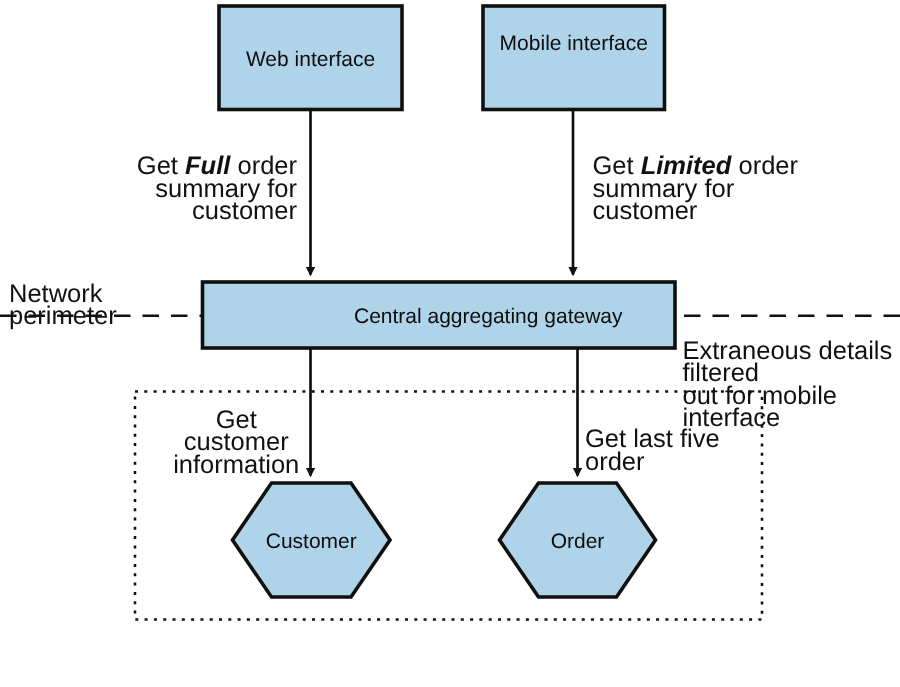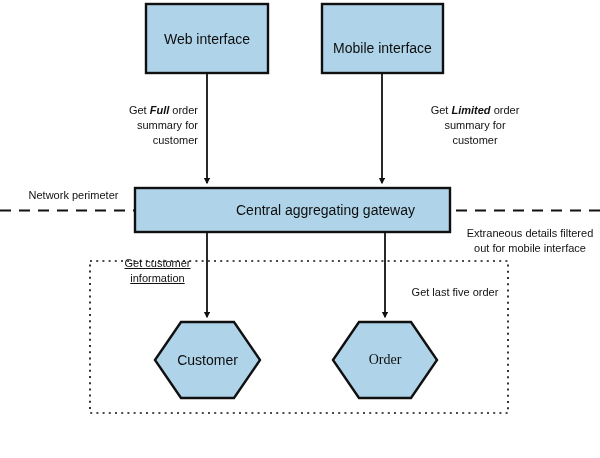--- a/index.html
+++ b/index.html
@@ -21,37 +21,37 @@
   }
   #diagram-svg {
     position: absolute;
     left: 0;
     top: 0;
     width: 600px;
     height: 458px;
   }
   .lbl {
     position: absolute;
-    font-size: 11px;
+    font-size: 17px;
     line-height: 15px;
     color: #111111;
     white-space: pre-line;
   }
   .node-text {
     position: absolute;
     font-size: 14px;
     line-height: 14px;
     color: #0d0d0d;
     text-align: center;
     display: flex;
     align-items: center;
     justify-content: center;
   }
   .t-right { text-align: right; }
-  .t-left  { text-align: center; }
+  .t-left  { text-align: left; }
   .t-center{ text-align: center; }
   .em-b { font-weight: bold; font-style: italic; }
 </style>
 </head>
 <body>
 
 <div id="canvas">
 
   <svg id="diagram-svg" viewBox="0 0 600 458">
     <defs>
@@ -78,37 +78,37 @@
 
     <rect x="135" y="188" width="315" height="44" fill="#AFD4E9" stroke="#101010" stroke-width="2.4"></rect>
 
     <polygon points="155,360 181,322 234,322 260,360 234,398 181,398" fill="#AFD4E9" stroke="#101010" stroke-width="2.4" stroke-linejoin="miter"></polygon>
 
     <polygon points="333,360 359,322 411,322 437,360 411,398 359,398" fill="#AFD4E9" stroke="#101010" stroke-width="2.4" stroke-linejoin="miter"></polygon>
   </svg>
 
   <div class="node-text" style="left:146px; top:4px; width:122px; height:69px;">Web interface</div>
 
-  <div class="node-text" style="left:322px; top:20px; width:121px; height:56px;">Mobile interface</div>
+  <div class="node-text" style="left:322px; top:0; width:121px; height:56px;">Mobile interface</div>
 
   <div class="node-text" style="left:135px; top:188px; width:315px; height:44px;margin-left:33px;">Central aggregating gateway</div>
 
   <div class="node-text" style="left:155px; top:322px; width:105px; height:76px;">Customer</div>
 
-  <div class="node-text" style="left:333px; top:322px; width:104px; height:76px;font-family:Liberation Serif, serif;">Order</div>
+  <div class="node-text" style="left:333px; top:322px; width:104px; height:76px;">Order</div>
 
   <div class="lbl t-right" style="left:76px; top:103px; width:122px;"><span>Get </span><span class="em-b">Full</span><span> order
 summary for
 customer</span></div>
 
   <div class="lbl t-left" style="left:395px; top:103px; width:160px;"><span>Get </span><span class="em-b">Limited</span><span> order
 summary for
 customer</span></div>
 
-  <div class="lbl t-center" style="left:110px; top:256px; width:95px;text-decoration:underline;">Get customer
+  <div class="lbl t-center" style="left:110px; top:272px; width:95px;">Get customer
 information</div>
 
   <div class="lbl t-left" style="left:390px; top:285px; width:130px;">Get last five order</div>
 
   <div class="lbl t-left" style="left:6px; top:188px; width:135px;">Network perimeter</div>
 
   <div class="lbl t-left" style="left:455px; top:226px; width:150px;">Extraneous details filtered
 out for mobile interface</div>
 
 

